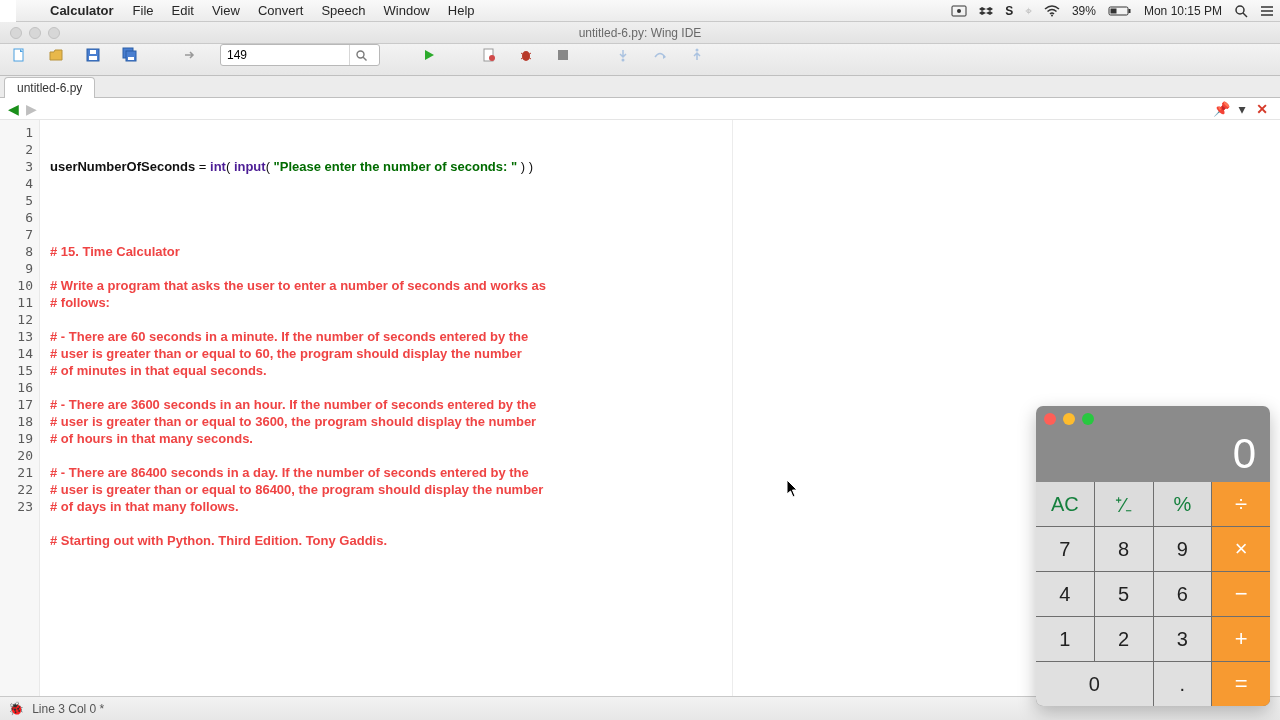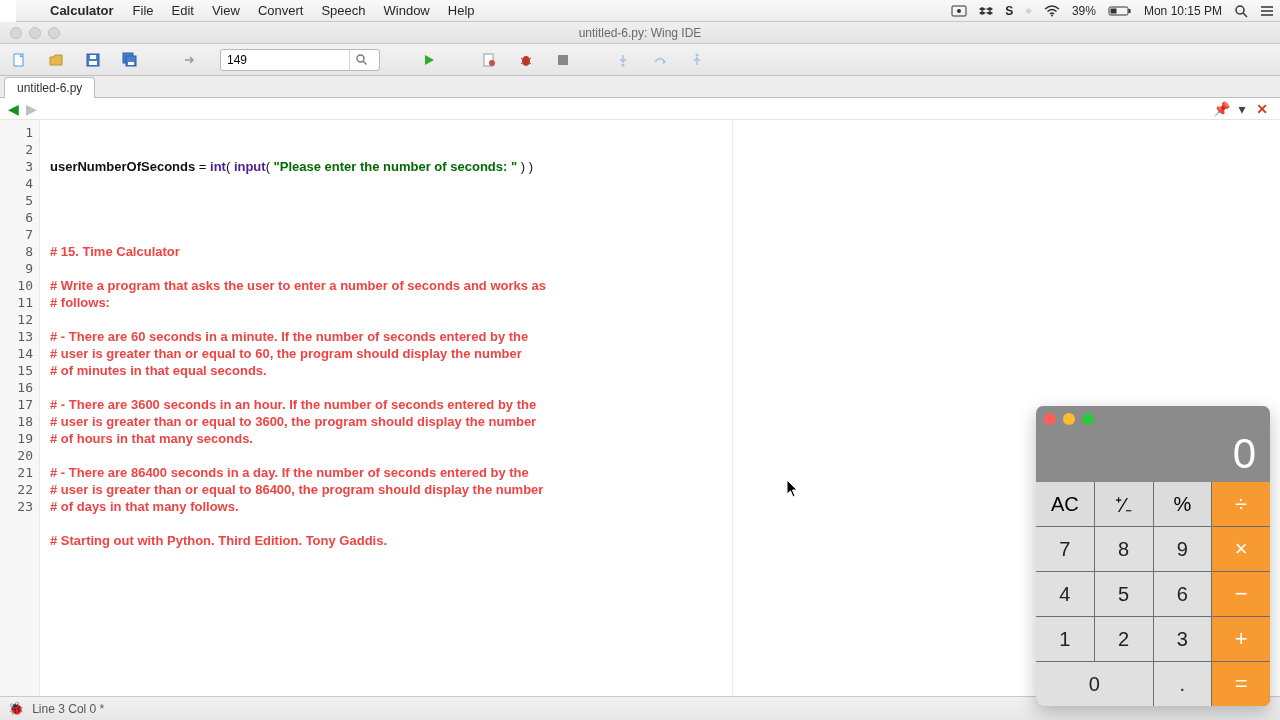--- a/index.html
+++ b/index.html
@@ -14,21 +14,21 @@
 .menubar .ritem{ padding: 0 6px; display:flex; align-items:center; font-size:12px; }
 .menubar svg { display:block; }
 
 
 .wintitle { height: 22px; background: linear-gradient(#efefef,#e3e3e3); border-bottom:1px solid #c9c9c9; display:flex; align-items:center; font-size:12px; color:#6a6a6a; position:relative; }
 .traffic { display:flex; gap:7px; padding-left:10px; }
 .tl { width:12px; height:12px; border-radius:50%; background:#d7d7d7; border:1px solid #c2c2c2; }
 .wintitle .title { position:absolute; left:0; right:0; text-align:center; }
 
 
-.toolbar { height:32px; background:linear-gradient(#f3f3f3,#e6e6e6); border-bottom:1px solid #bfbfbf; display:flex; align-items:center; padding:0 8px; gap:15px; }
+.toolbar { height:32px; background:linear-gradient(#f3f3f3,#e6e6e6); border-bottom:1px solid #bfbfbf; display:flex; align-items:flex-start; padding:0 8px; gap:15px; }
 .tbtn { width:22px; height:22px; display:flex; align-items:center; justify-content:center; border-radius:3px; }
 .tbtn svg { display:block; }
 .tsep { width:8px; }
 .searchbox { display:flex; align-items:center; border:1px solid #b8b8b8; border-radius:3px; background:#fff; height:22px; width:160px; margin-left:4px; }
 .searchbox input { border:0; outline:0; width:128px; height:20px; padding:0 6px; font-size:12px; background:transparent; }
 .searchbox .mag { width:24px; text-align:center; color:#7a7a7a; border-left:1px solid #d7d7d7; height:100%; display:flex; align-items:center; justify-content:center; }
 
 
 .tabstrip { height:22px; background:#ececec; border-bottom:1px solid #bfbfbf; display:flex; align-items:center; padding-left:4px; }
 .tab { background:#fff; border:1px solid #bfbfbf; border-bottom:0; border-radius:4px 4px 0 0; font-size:12px; padding:3px 12px; color:#333; position:relative; top:1px;}
@@ -55,21 +55,21 @@
 .status .bug { font-size:13px; }
 
 
 .calc { position:absolute; right:10px; bottom:14px; width:234px; border-radius:7px; overflow:hidden; box-shadow:0 6px 18px rgba(0,0,0,.25); z-index:50; }
 .calc .ctop { height:26px; background:#8b8b8b; display:flex; align-items:center; padding-left:8px; gap:7px; }
 .calc .ctop .d { width:12px; height:12px; border-radius:50%; }
 .calc .ctop .r{ background:#ff5f57;} .calc .ctop .y{background:#febc2e;} .calc .ctop .g{background:#28c840;}
 .calc .disp { background:#8b8b8b; color:#fff; text-align:right; font-size:42px; font-weight:200; padding:0 14px 6px; height:50px; line-height:44px; }
 .calc .grid { display:grid; grid-template-columns:repeat(4,1fr); grid-auto-rows:44px; gap:1px; background:#6e6e6e; }
 .calc .key { display:flex; align-items:center; justify-content:center; font-size:20px; background:#e0e0e0; color:#222; cursor:default; }
-.calc .key.fn { background:#dcdcdc; color:#000000; }
+.calc .key.fn { background:#dcdcdc; color:#15803d; }
 .calc .key.op { background:#f79a31; color:#fff; font-size:22px; }
 .calc .key.wide { grid-column:span 2; justify-content:center; }
 
 .cursor { position:absolute; top:480px; left:787px; width:12px; height:18px; z-index:40; }
 </style>
 </head>
 <body>
 
 <div class="menubar">
   <div class="apple"></div>

